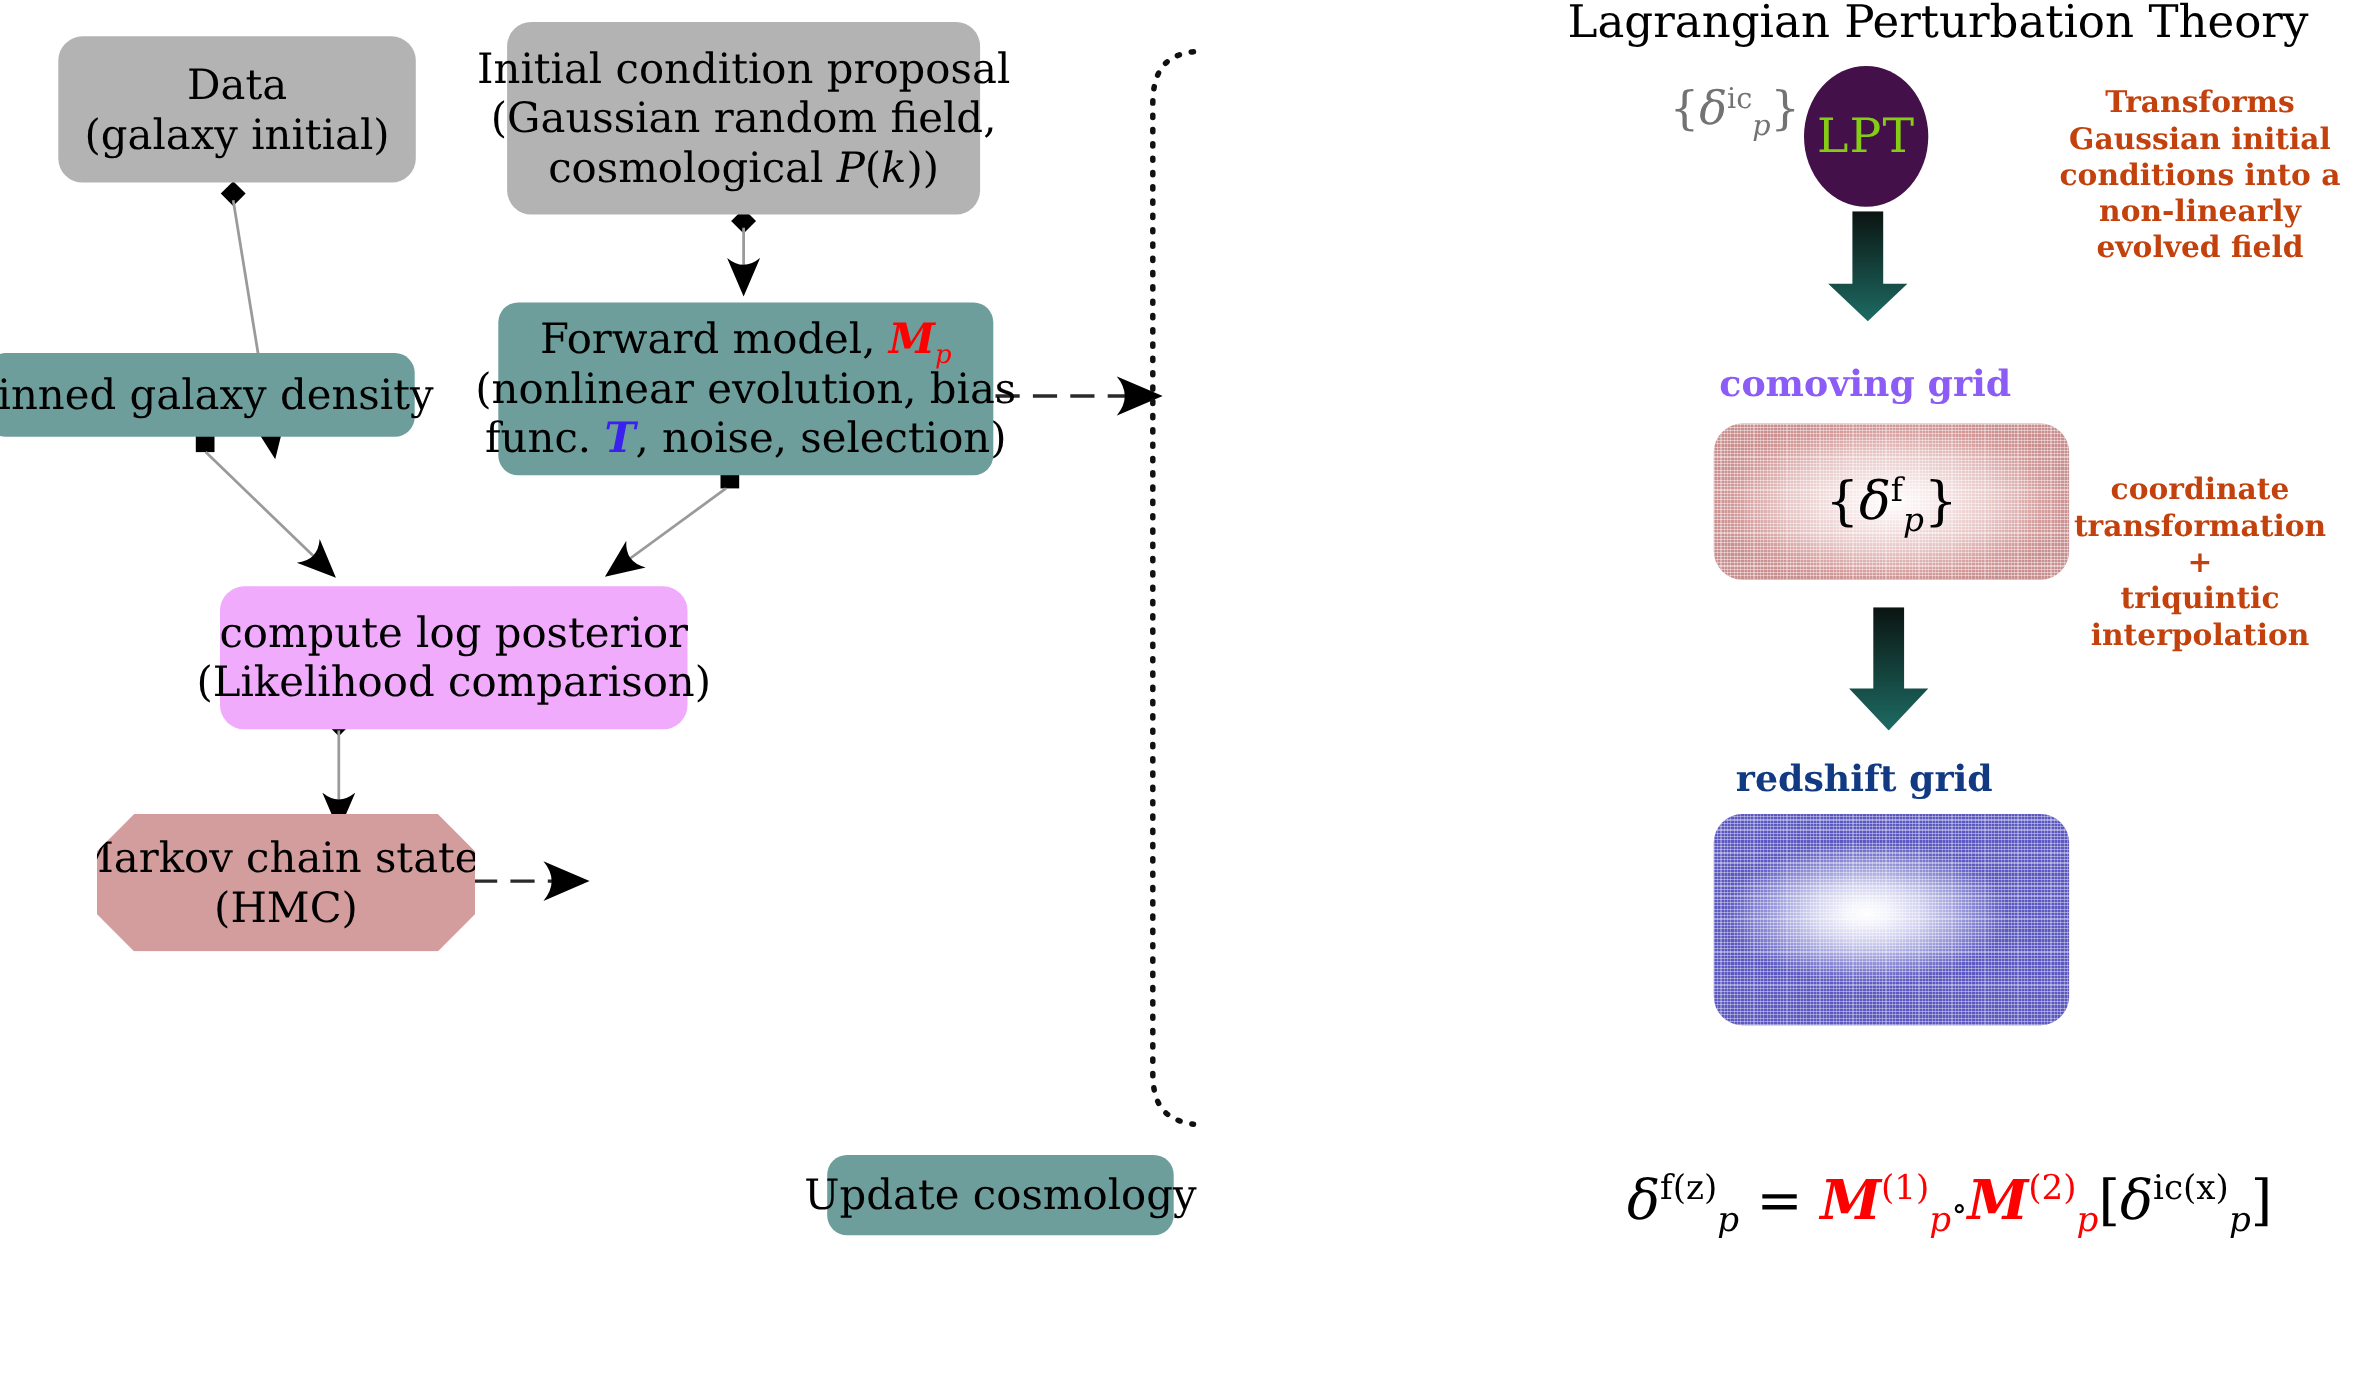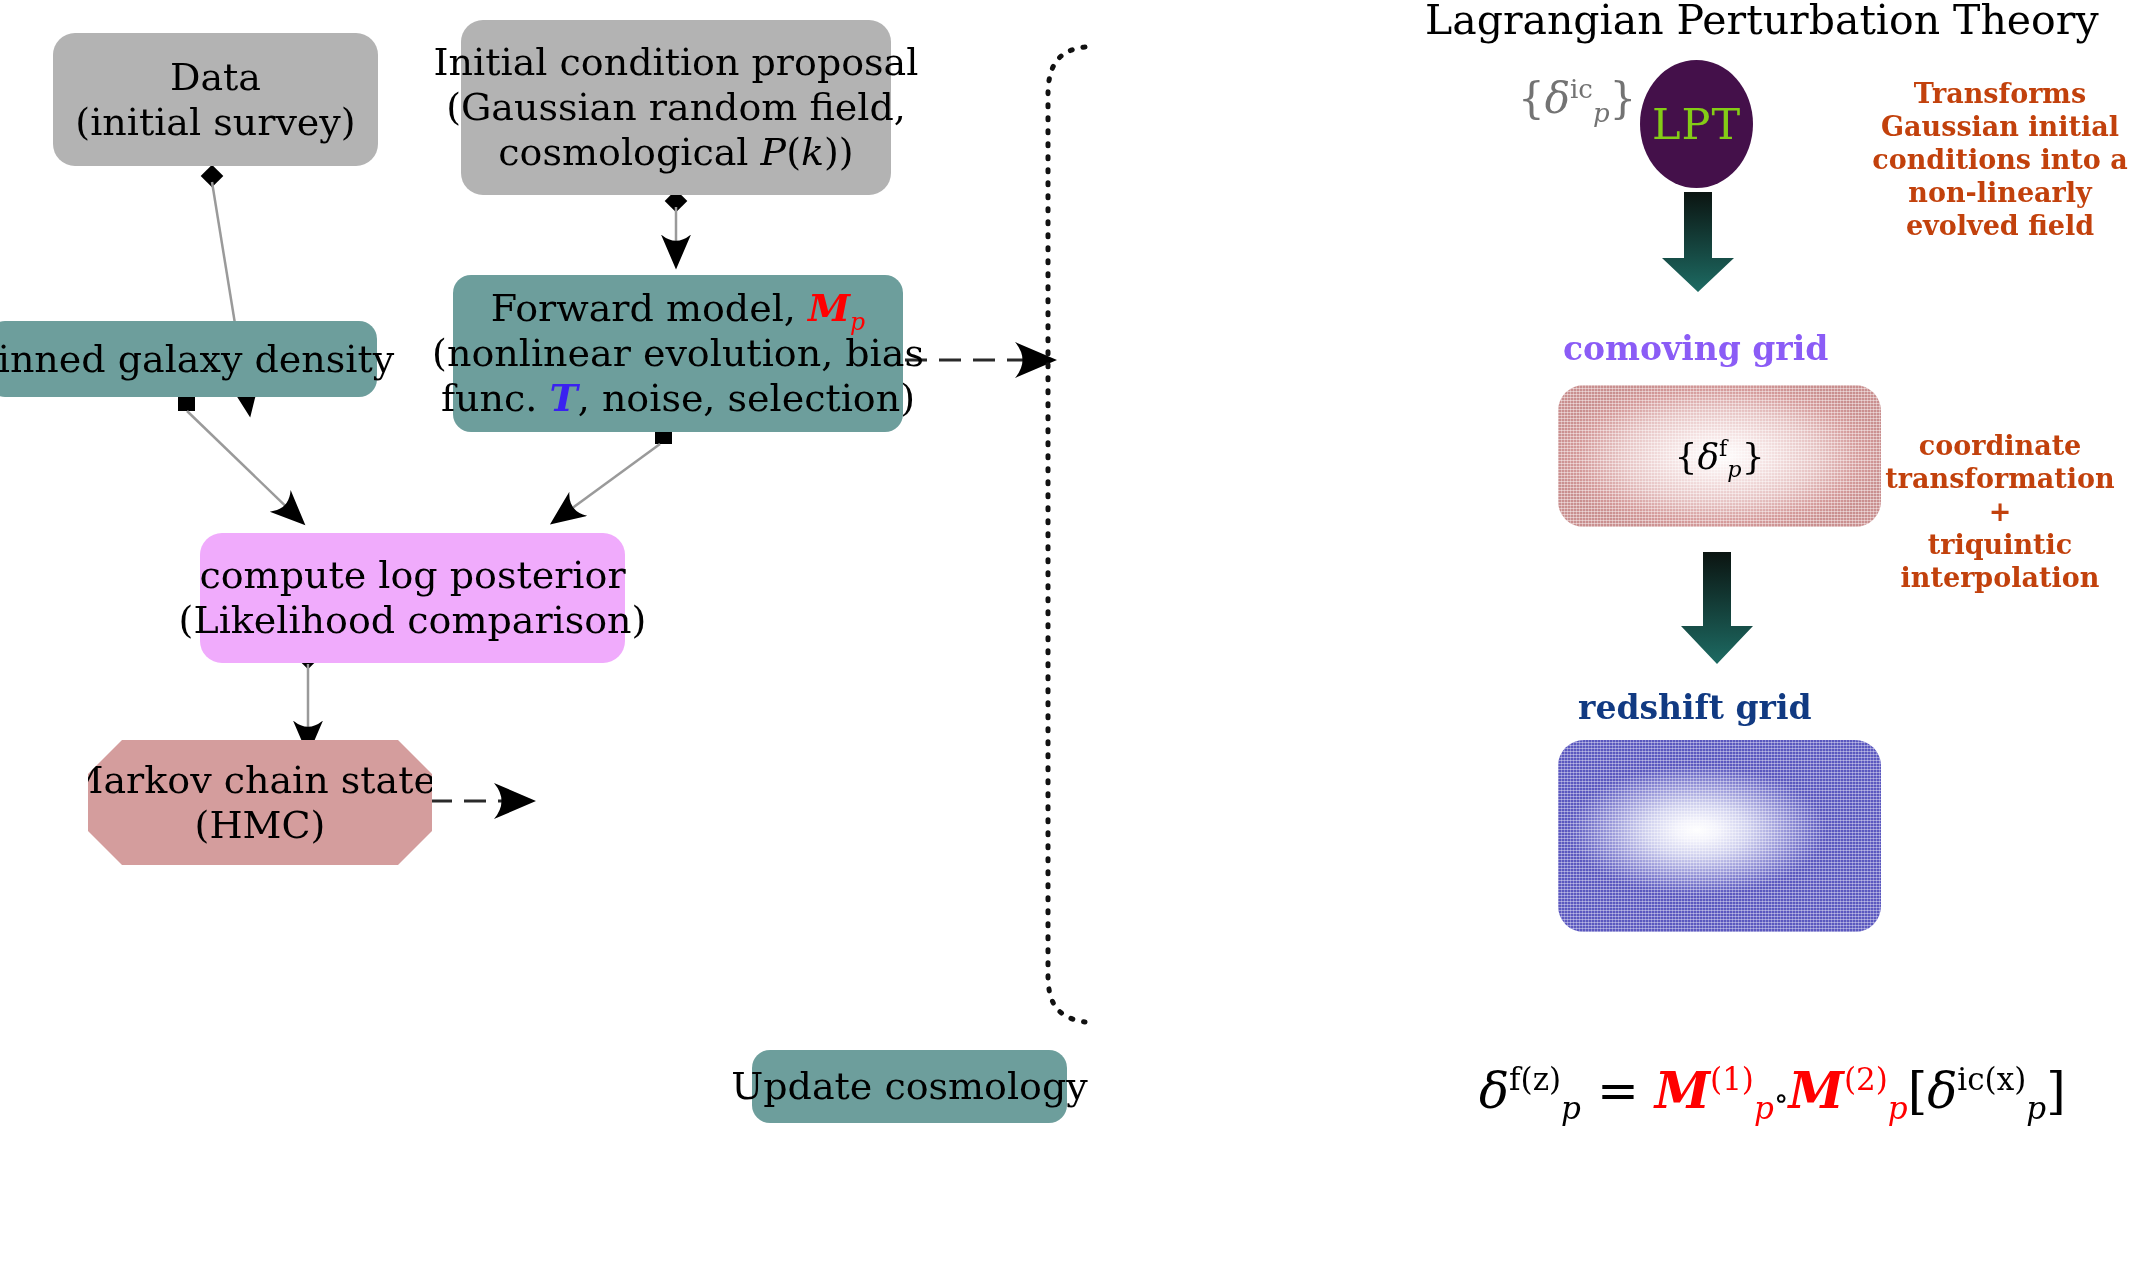--- a/index.html
+++ b/index.html
@@ -52,21 +52,21 @@
   .fb-pink::after{content:"";position:absolute;inset:0;
       background-image:
         repeating-linear-gradient(0deg,rgba(255,255,255,.45) 0 1px,transparent 1px 3px),
         repeating-linear-gradient(90deg,rgba(255,255,255,.35) 0 1px,transparent 1px 3px);}
   .fb-blue{background:
       radial-gradient(ellipse 40% 34% at 43% 47%, #ffffff 0%, #f2f2fb 16%, #cfd0ee 40%, #9b9ada 66%, #6f6dc8 88%, #5b58bf 100%);}
   .fb-blue::after{content:"";position:absolute;inset:0;
       background-image:
         repeating-linear-gradient(0deg,rgba(255,255,255,.40) 0 1px,transparent 1px 3px),
         repeating-linear-gradient(90deg,rgba(255,255,255,.30) 0 1px,transparent 1px 3px);}
-  .fb-label{position:relative;z-index:3;font-size:36px;color:#000;}
+  .fb-label{position:relative;z-index:3;font-size:48px;color:#000;}
 
   .formula{position:absolute;font-size:50px;color:#000;white-space:nowrap;
            font-family:"DejaVu Serif",serif;}
 </style>
 </head>
 <body>
 
 <div id="stage">
 
   <svg id="wires" viewBox="0 0 2145 1273">
@@ -112,21 +112,21 @@
       <line x1="905" y1="360" x2="1048" y2="360" stroke="#2a2a2a" stroke-width="3" stroke-dasharray="22 12" marker-end="url(#ahd)"></line>
     </g>
 
     <g fill="none" stroke="#111" stroke-width="5" stroke-linecap="round" stroke-dasharray="2 11">
       <path d="M1085,47 C1058,50 1048,66 1048,95 L1048,975 C1048,1004 1058,1018 1085,1022"></path>
     </g>
   </svg>
 
   <div class="node gray" style="left:53px;top:33px;width:325px;height:133px;font-size:38px;">
     <span class="ln">Data</span>
-    <span class="ln">(initial survey)</span>
+    <span class="ln">(galaxy initial)</span>
   </div>
 
   <div class="node gray" style="left:461px;top:20px;width:430px;height:175px;font-size:38px;text-align:right;">
     <span class="ln">Initial condition proposal</span>
     <span class="ln">(Gaussian random field,</span>
     <span class="ln">cosmological <span class="mi">P</span>(<span class="mi">k</span>))</span>
   </div>
 
   <div class="node teal" style="left:-13px;top:321px;width:390px;height:76px;font-size:38px;">
     <span class="ln">Binned galaxy density</span>

